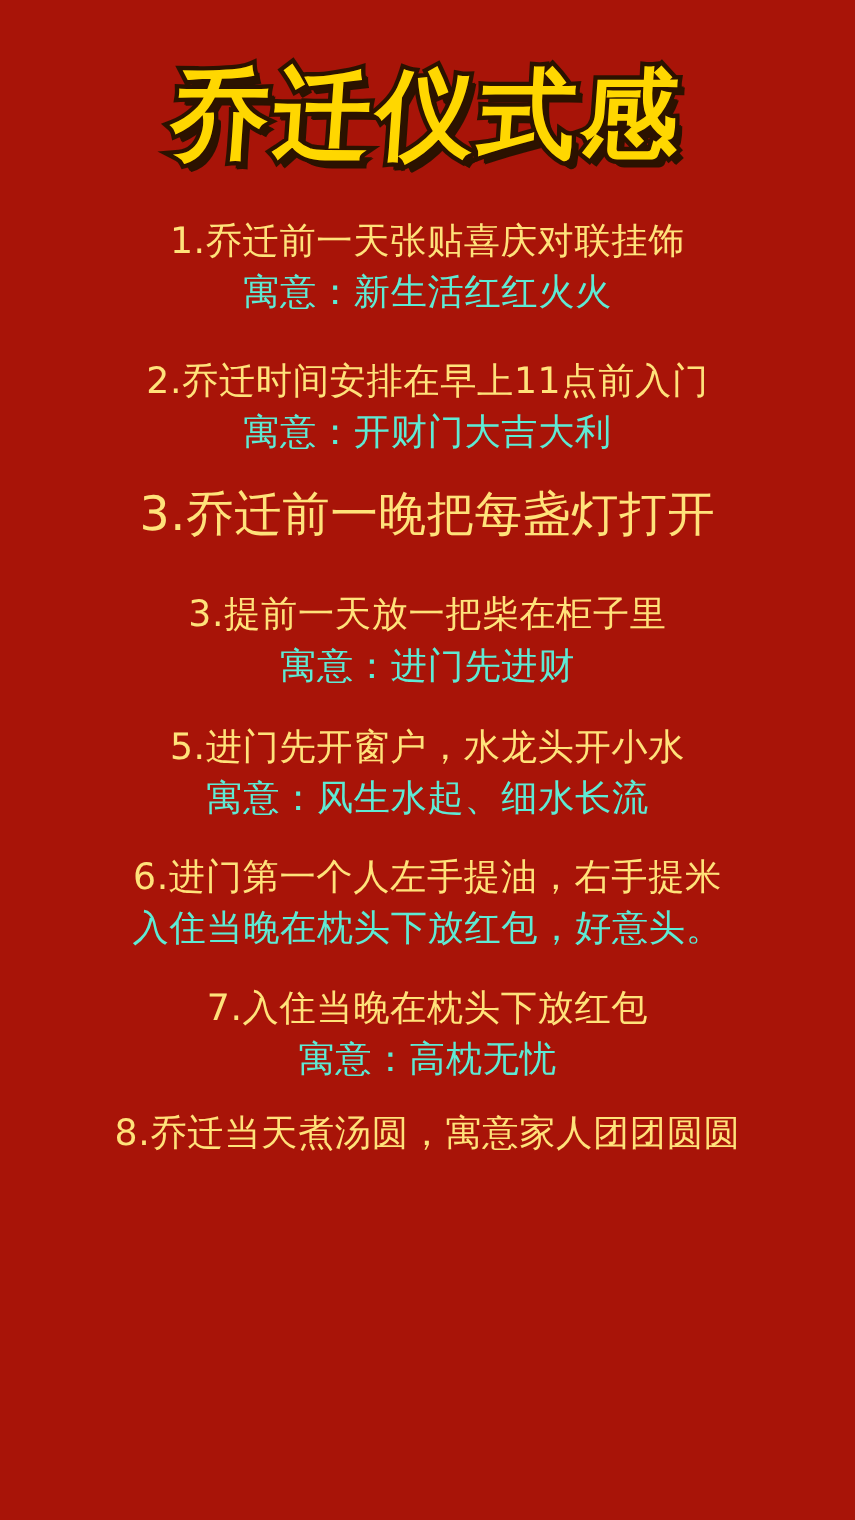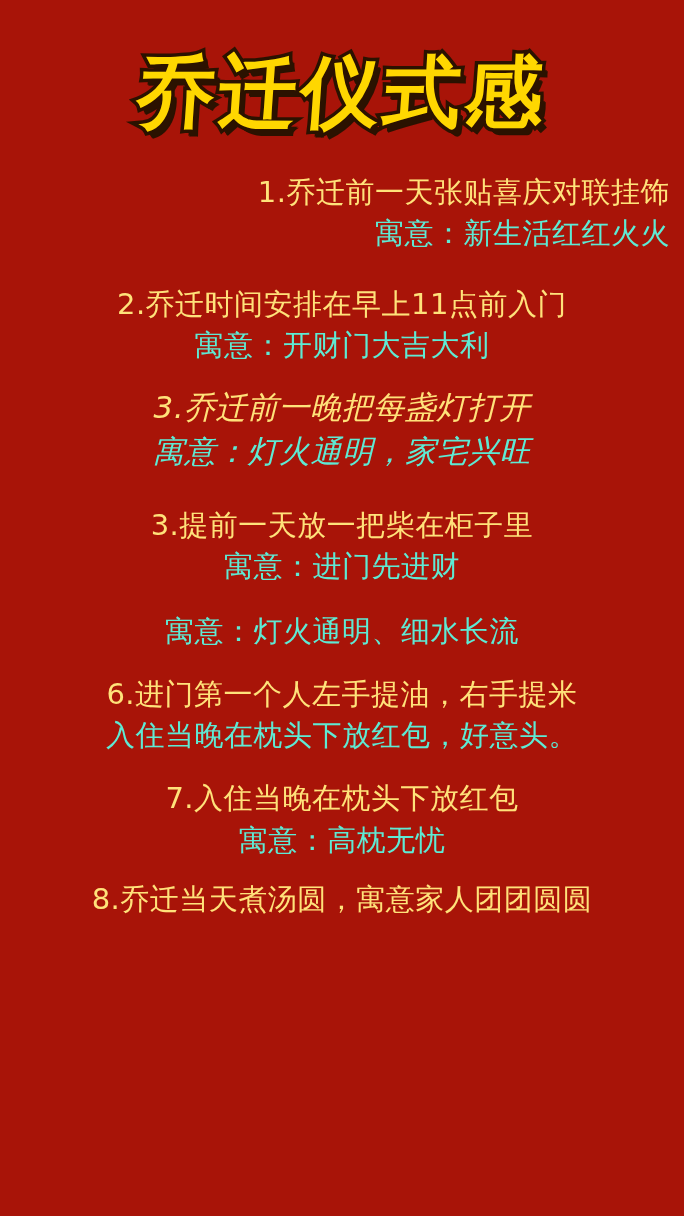--- a/index.html
+++ b/index.html
@@ -57,24 +57,24 @@
     font-family: "DejaVu Sans", "Liberation Sans", sans-serif;
     white-space: nowrap;
   }
   .line.main {
     color: #ffe27a;
   }
   .line.sub {
     color: #5eead4;
   }
   
-  .item-1 { margin-top: 6px; margin-bottom: 30px; text-align: right; }
+  .item-1 { margin-top: 6px; margin-bottom: 30px; }
   .item-2 { }
   .item-3 { margin-bottom: 32px; }
-  .item-3 .line { font-size: 31px; font-style: italic; }
+  .item-3 .line { font-size: 38px; }
   .item-4 { margin-bottom: 24px; }
   .item-5 { margin-bottom: 22px; }
   .item-6 { margin-bottom: 22px; }
   .item-7 { }
   .item-8 { margin-bottom: 10px; }
 </style>
 </head>
 <body>
 
 <div class="page">
@@ -90,30 +90,30 @@
       <div class="line sub">寓意：新生活红红火火</div>
     </div>
 
     <div class="item item-2">
       <div class="line main">2.乔迁时间安排在早上11点前入门</div>
       <div class="line sub">寓意：开财门大吉大利</div>
     </div>
 
     <div class="item item-3">
       <div class="line main">3.乔迁前一晚把每盏灯打开</div>
-      <div class="line sub">寓意：灯火通明，家宅兴旺</div>
     </div>
 
     <div class="item item-4">
       <div class="line main">3.提前一天放一把柴在柜子里</div>
       <div class="line sub">寓意：进门先进财</div>
     </div>
 
     <div class="item item-5">
-      <div class="line sub">寓意：灯火通明、细水长流</div>
+      <div class="line main">5.进门先开窗户，水龙头开小水</div>
+      <div class="line sub">寓意：风生水起、细水长流</div>
     </div>
 
     <div class="item item-6">
       <div class="line main">6.进门第一个人左手提油，右手提米</div>
       <div class="line sub">入住当晚在枕头下放红包，好意头。</div>
     </div>
 
     <div class="item item-7">
       <div class="line main">7.入住当晚在枕头下放红包</div>
       <div class="line sub">寓意：高枕无忧</div>

